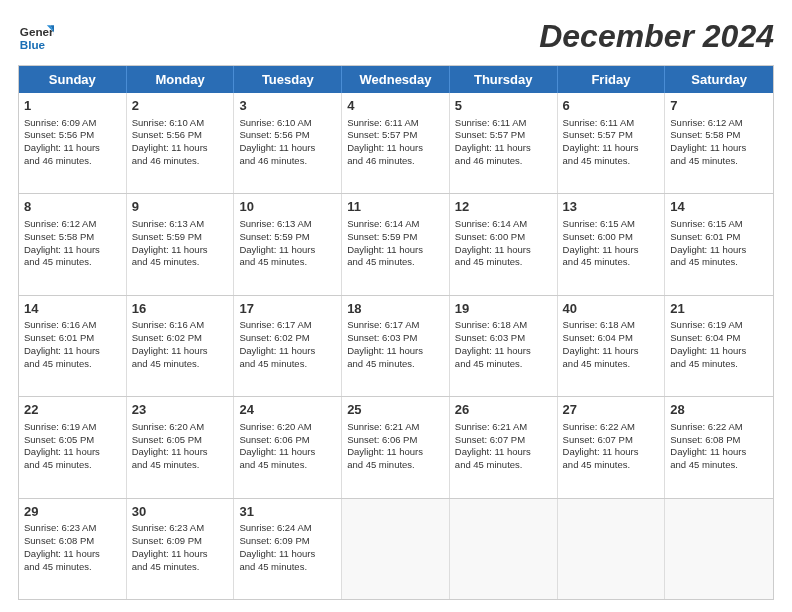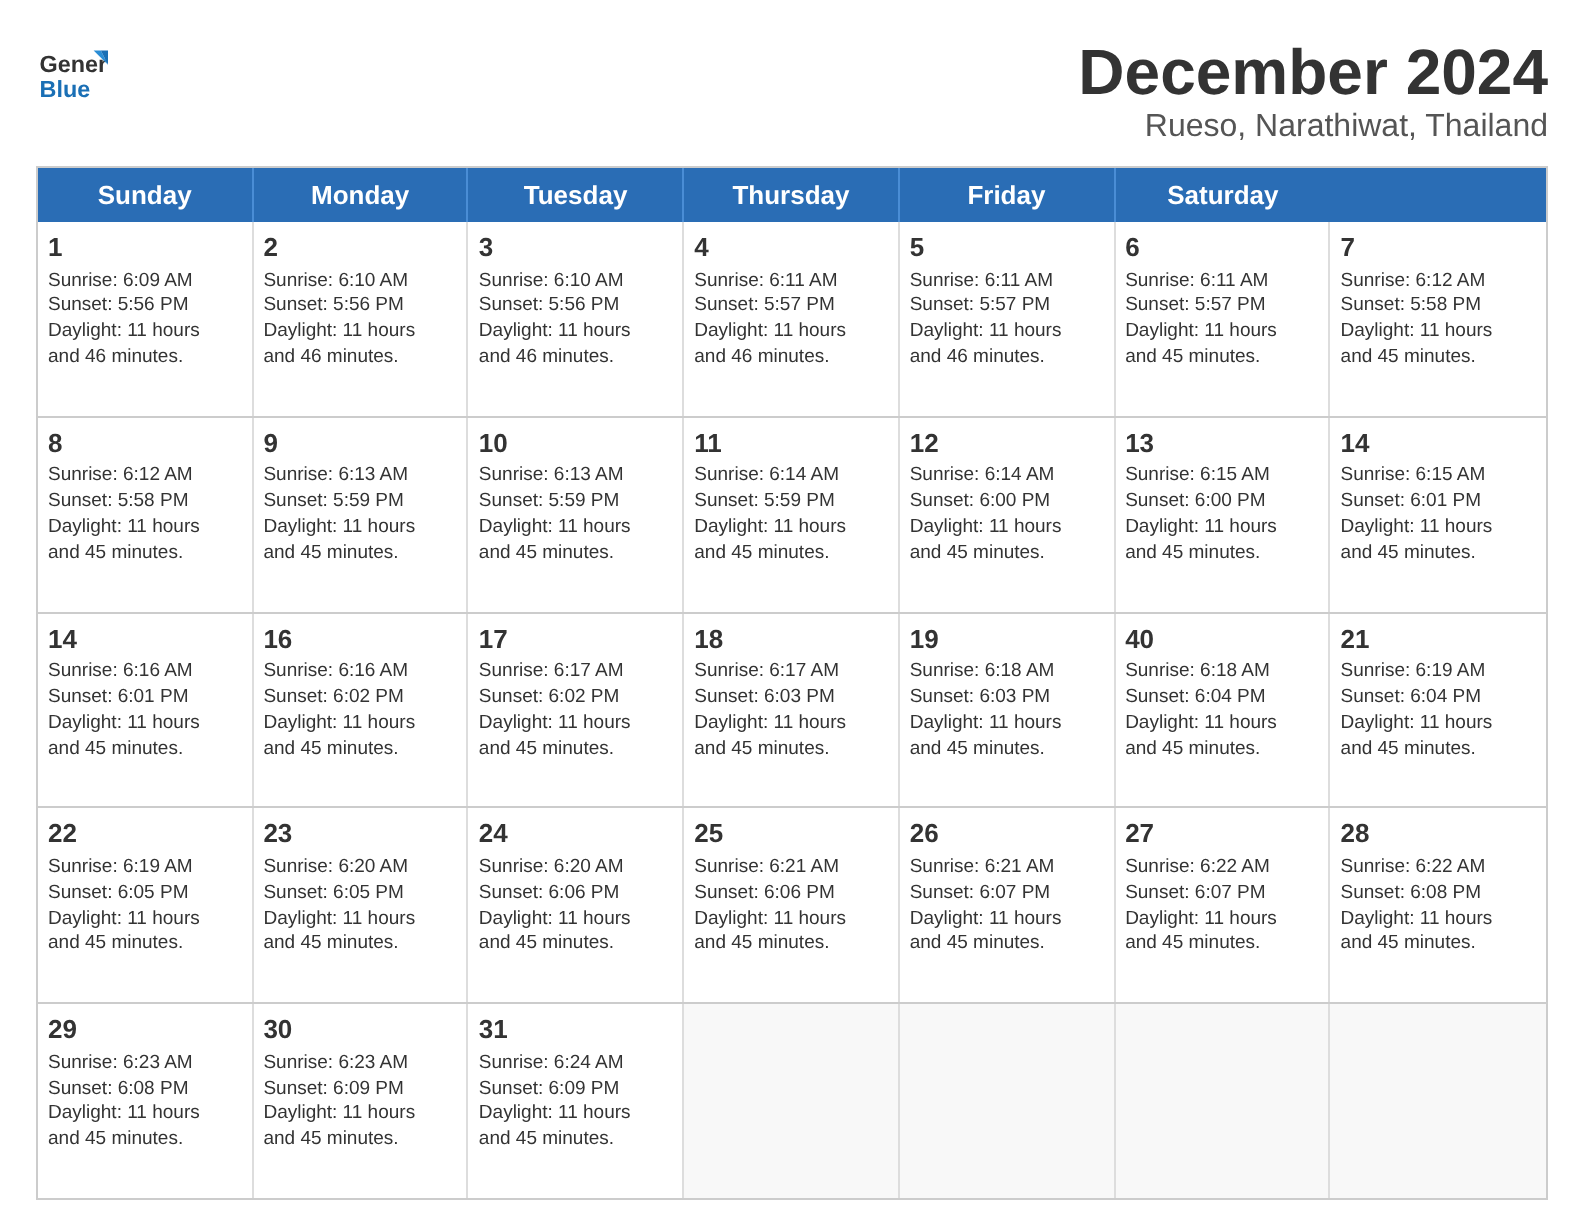--- a/index.html
+++ b/index.html
@@ -27,20 +27,21 @@
       display: flex;
       align-items: center;
       gap: 4px;
     }
     .logo-icon {
       width: 36px;
       height: 36px;
     }
     .title-block {
       text-align: right;
+      font-style: italic;
     }
     .month-title {
       font-size: 32px;
       font-weight: bold;
       color: #333;
     }
     .subtitle {
       font-size: 16px;
       color: #555;
     }
@@ -108,29 +109,29 @@
     <div class="logo">
       <svg class="logo-icon" viewBox="0 0 40 40">
         <text x="2" y="20" font-size="13" font-weight="bold" fill="#333" font-family="Arial">General</text>
         <text x="2" y="34" font-size="13" font-weight="bold" fill="#1a6fb5" font-family="Arial">Blue</text>
         <polygon points="32,8 40,16 36,8" fill="#2a8dd5"></polygon>
         <polygon points="36,8 40,16 40,8" fill="#1a6fb5"></polygon>
       </svg>
     </div>
     <div class="title-block">
       <div class="month-title">December 2024</div>
-      <div class="subtitle">Rueso, Narathiwat, Thailand</div>
     </div>
   </div>
 
   <div class="calendar">
     <div class="cal-header">
       <div class="cal-header-cell">Sunday</div>
       <div class="cal-header-cell">Monday</div>
       <div class="cal-header-cell">Tuesday</div>
+      <div class="cal-header-cell">Wednesday</div>
       <div class="cal-header-cell">Thursday</div>
       <div class="cal-header-cell">Friday</div>
       <div class="cal-header-cell">Saturday</div>
     </div>
     <div class="cal-body" id="cal-body">
     <div class="cal-row">
           <div class="cal-cell"><span class="day-num">1</span><span class="sun-info">Sunrise: 6:09 AM<br>Sunset: 5:56 PM<br>Daylight: 11 hours<br>and 46 minutes.</span></div>
           <div class="cal-cell"><span class="day-num">2</span><span class="sun-info">Sunrise: 6:10 AM<br>Sunset: 5:56 PM<br>Daylight: 11 hours<br>and 46 minutes.</span></div>
           <div class="cal-cell"><span class="day-num">3</span><span class="sun-info">Sunrise: 6:10 AM<br>Sunset: 5:56 PM<br>Daylight: 11 hours<br>and 46 minutes.</span></div>
           <div class="cal-cell"><span class="day-num">4</span><span class="sun-info">Sunrise: 6:11 AM<br>Sunset: 5:57 PM<br>Daylight: 11 hours<br>and 46 minutes.</span></div>

